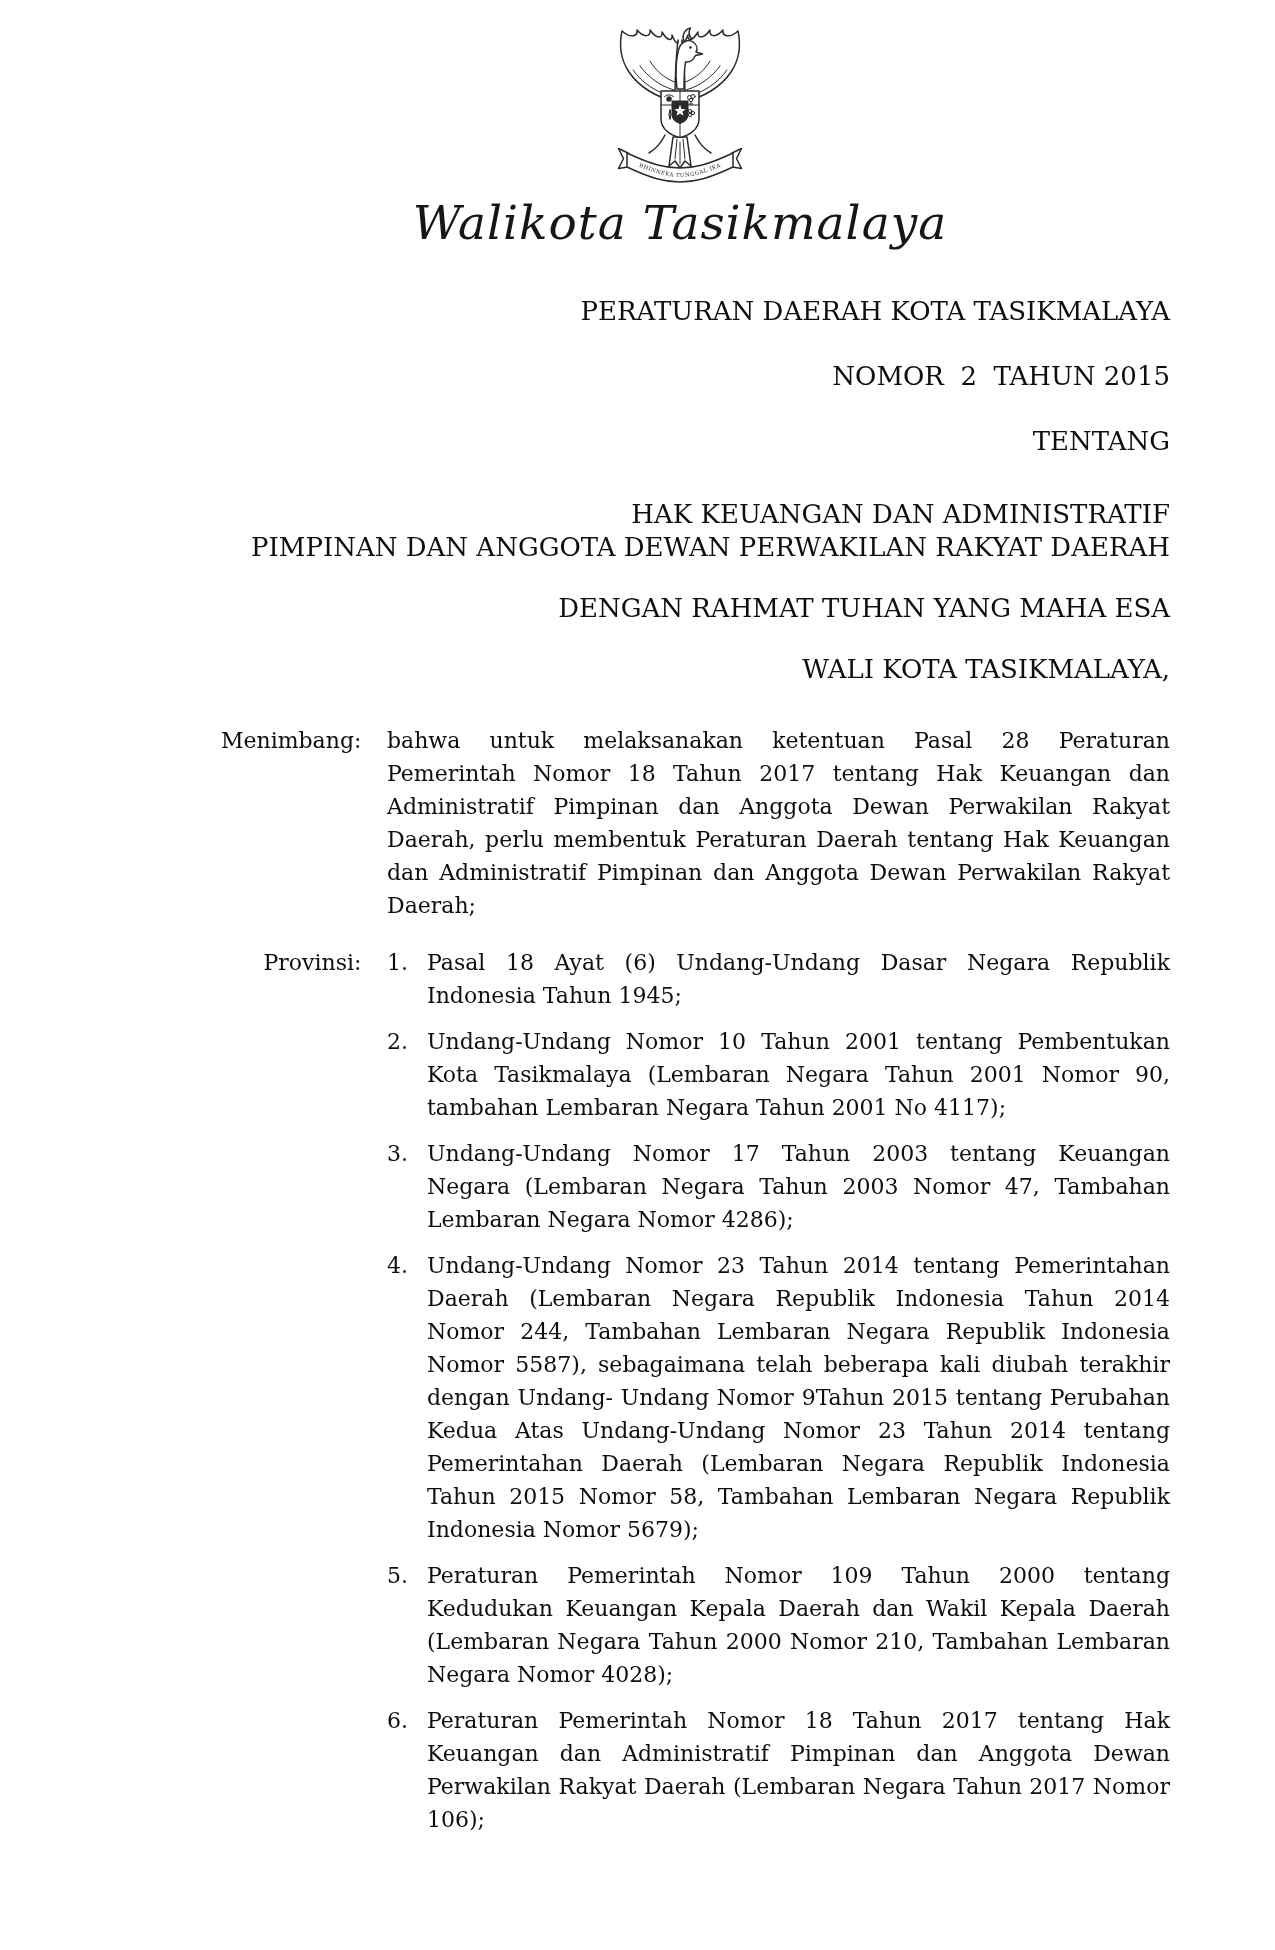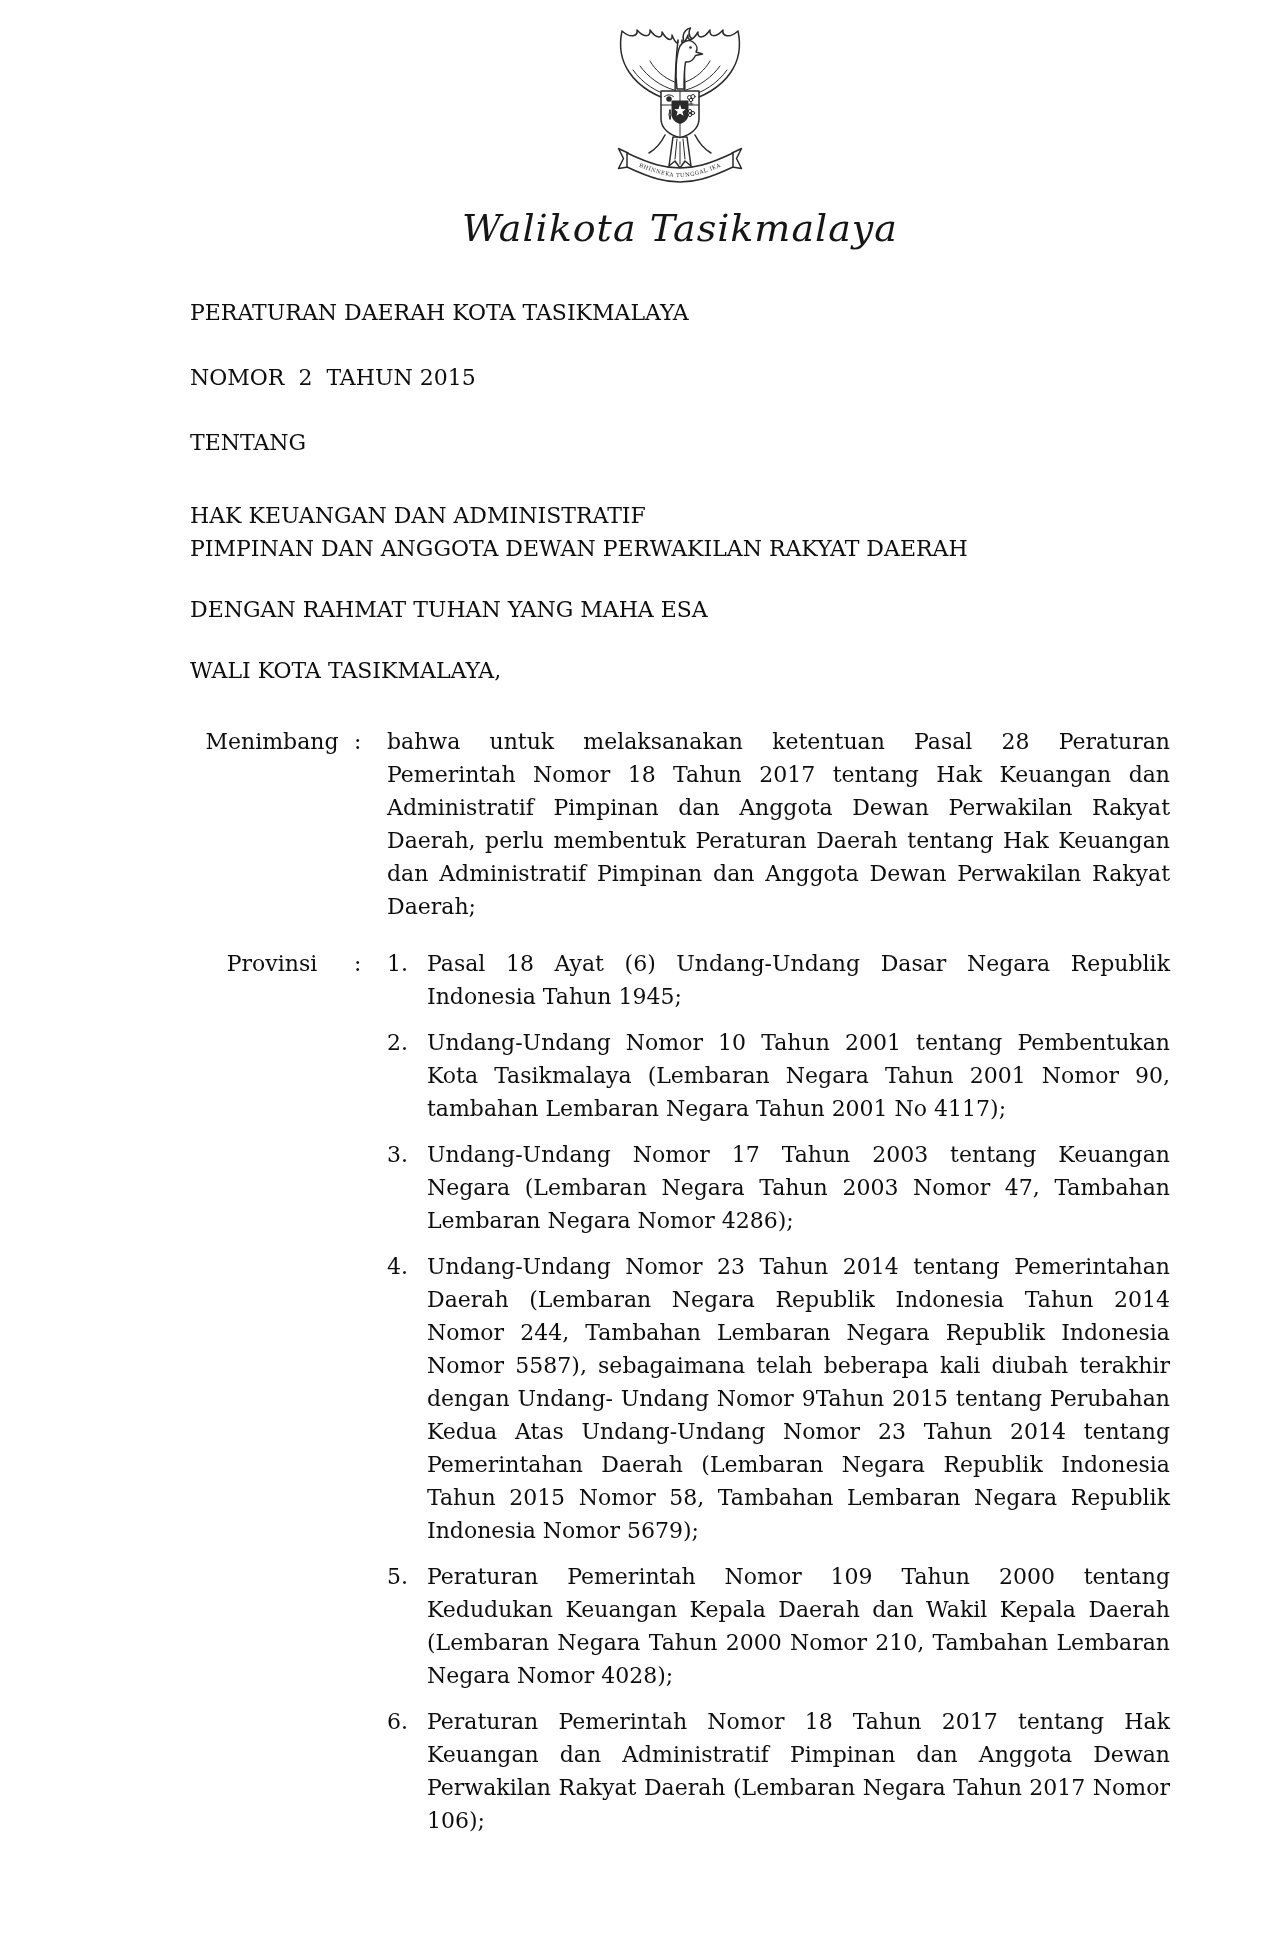--- a/index.html
+++ b/index.html
@@ -6,37 +6,37 @@
   .page{
     width:1275px;height:1950px;background:#fff;color:#0e0e0e;
     font-family:"DejaVu Serif","Liberation Serif",serif;
     position:relative;overflow:hidden;
   }
   .content{padding:22px 105px 0 190px;}
   
   .doc-header{text-align:center;}
   .emblem{display:block;margin:0 auto;}
   .script-line{font-style:italic;color:#161616;letter-spacing:1px;}
-  .script-line.l1{font-size:38px;margin-top:21px;line-height:1.1;}
+  .script-line.l1{font-size:47px;margin-top:10px;line-height:1.1;}
   .script-line.l2{font-size:35px;margin-top:6px;line-height:1.1;}
   
-  .title-block{text-align:left;margin-top:46px;font-size:22px;line-height:33px;}
+  .title-block{text-align:right;margin-top:46px;font-size:26px;line-height:33px;}
   .t-line{margin:0 0 32px 0;font-weight:normal;}
   .t-number{white-space:pre;}
   .t-subject{margin-bottom:28px;}
   .t-tentang{margin-bottom:40px;}
   .t-invocation{margin-bottom:28px;}
   .t-official{margin-bottom:38px;}
   
   .clause{
     display:grid;grid-template-columns:164px 33px 1fr;
     font-size:22px;line-height:33px;align-items:start;
   }
   .clause + .clause{margin-top:24px;}
-  .clause-label{text-align:center;}
+  .clause-label{text-align:right;}
   .clause-colon{text-align:left;}
   .clause-body{text-align:justify;}
   .legal-list{margin:0;padding:0;list-style:none;}
   .legal-item{display:grid;grid-template-columns:40px 1fr;margin-bottom:13px;}
   .legal-item:last-child{margin-bottom:0;}
   .item-text{text-align:justify;}
 </style>
 </head>
 <body>
 

